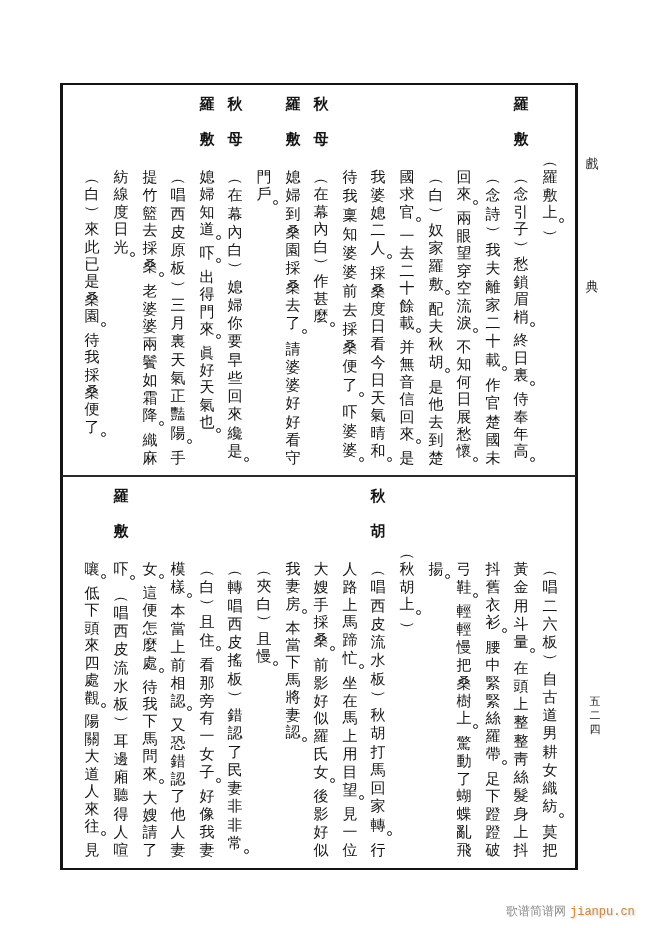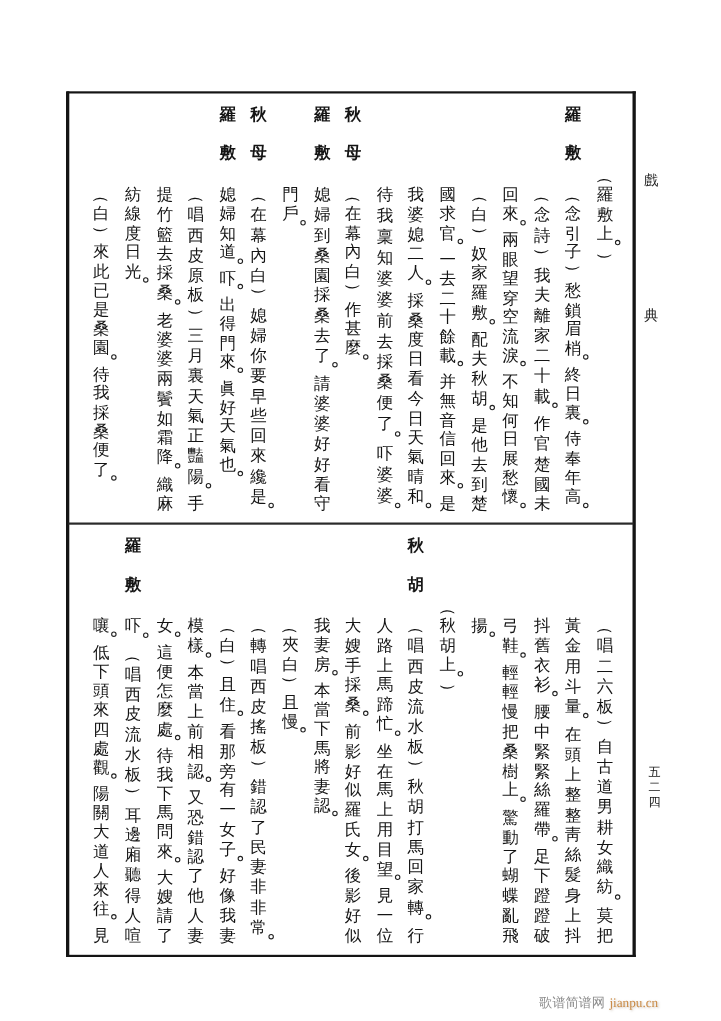--- a/index.html
+++ b/index.html
@@ -33,21 +33,21 @@
   .c.dot::after { content: ""; position: absolute; right: -5px; top: -5px; width: 3px; height: 3px;
                   border: 1px solid #222; border-radius: 50%; }
 
   .runhead { position: absolute; left: 584px; width: 16px; font-size: 13px; text-align: center; color: #222; }
   .runhead.h1 { top: 155px; }
   .runhead.h2 { top: 278px; }
   .pagenum { position: absolute; left: 588px; top: 696px; width: 14px; display: flex; flex-direction: column;
              align-items: center; gap: 3px; }
   .pagenum .c { width: 14px; height: 11px; line-height: 11px; font-size: 11px; }
 
-  .watermark { position: absolute; left: 490px; top: 903px; font-family: Liberation Serif, serif; font-size: 12px;
+  .watermark { position: absolute; left: 506px; top: 903px; font-family: Liberation Mono, monospace; font-size: 12px;
                white-space: nowrap; text-align: right; }
   .watermark .wm-cn { color: #8c8c8c; }
   .watermark .wm-url { color: #c98a45; margin-left: 4px; text-shadow: 1px 1px 2px rgba(120,90,60,0.35); }
 </style>
 </head>
 <body>
 
 <div class="sheet">
 
   <div class="rule top"></div>

